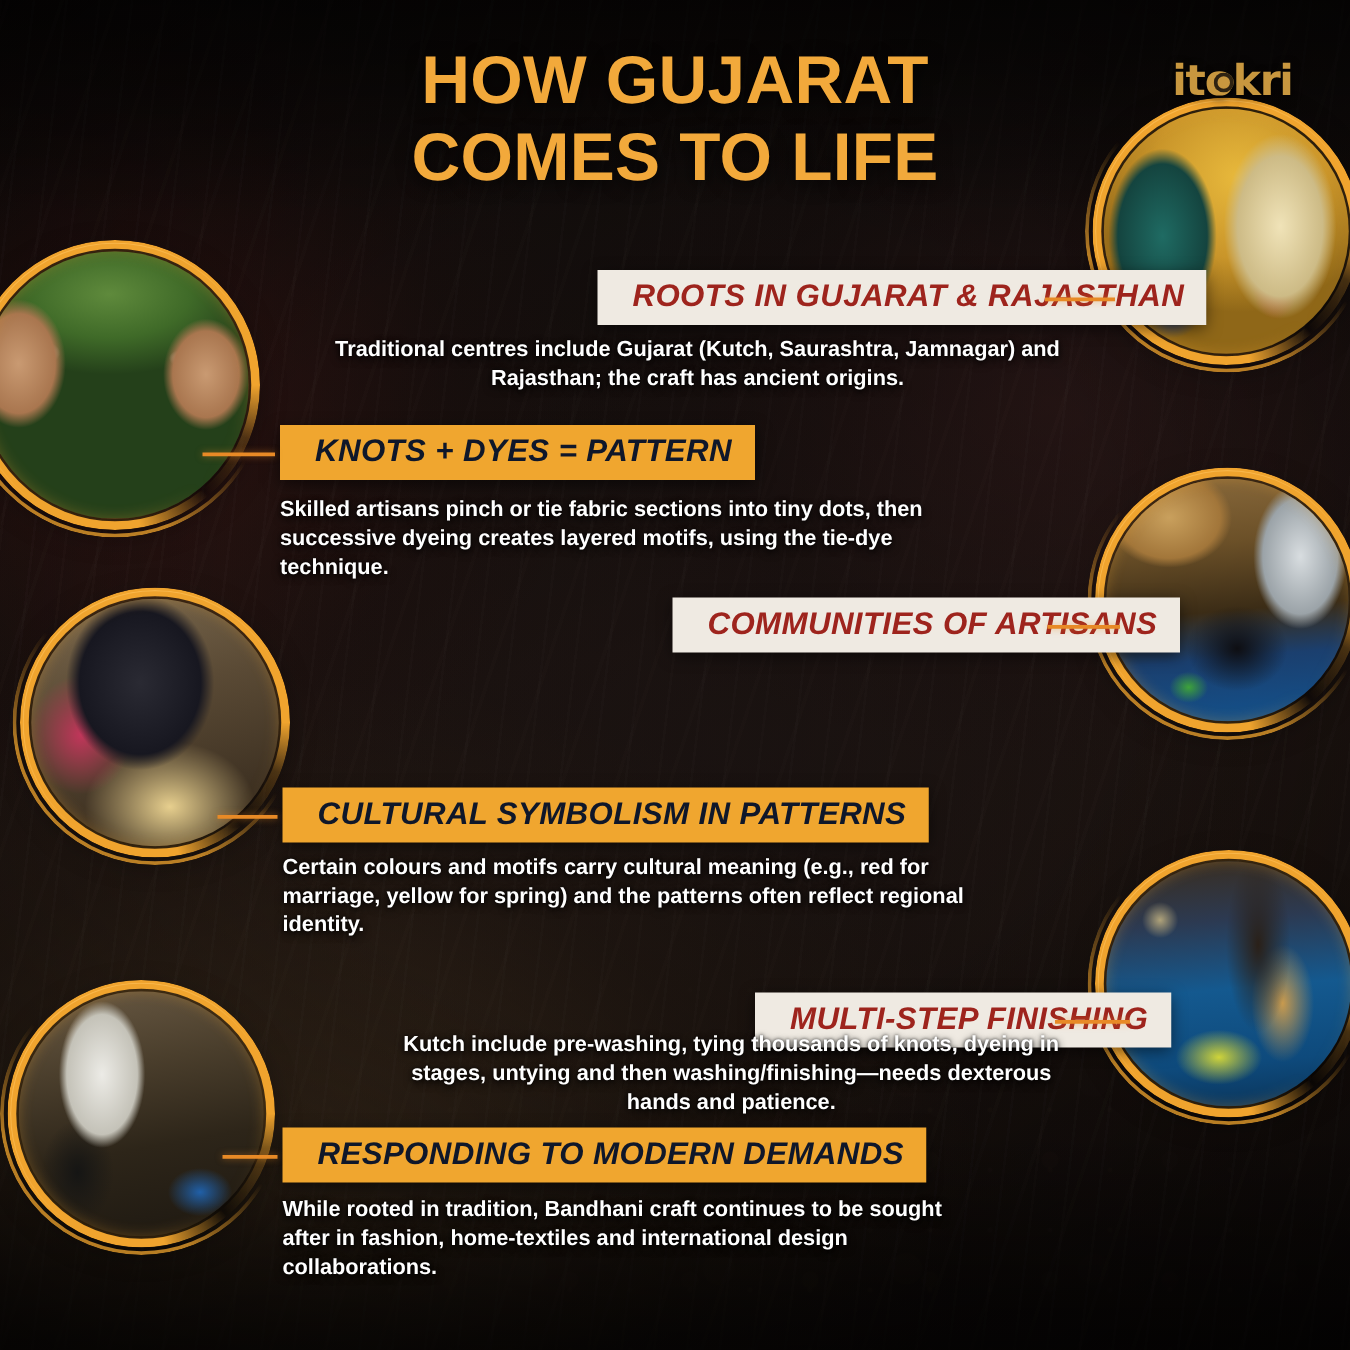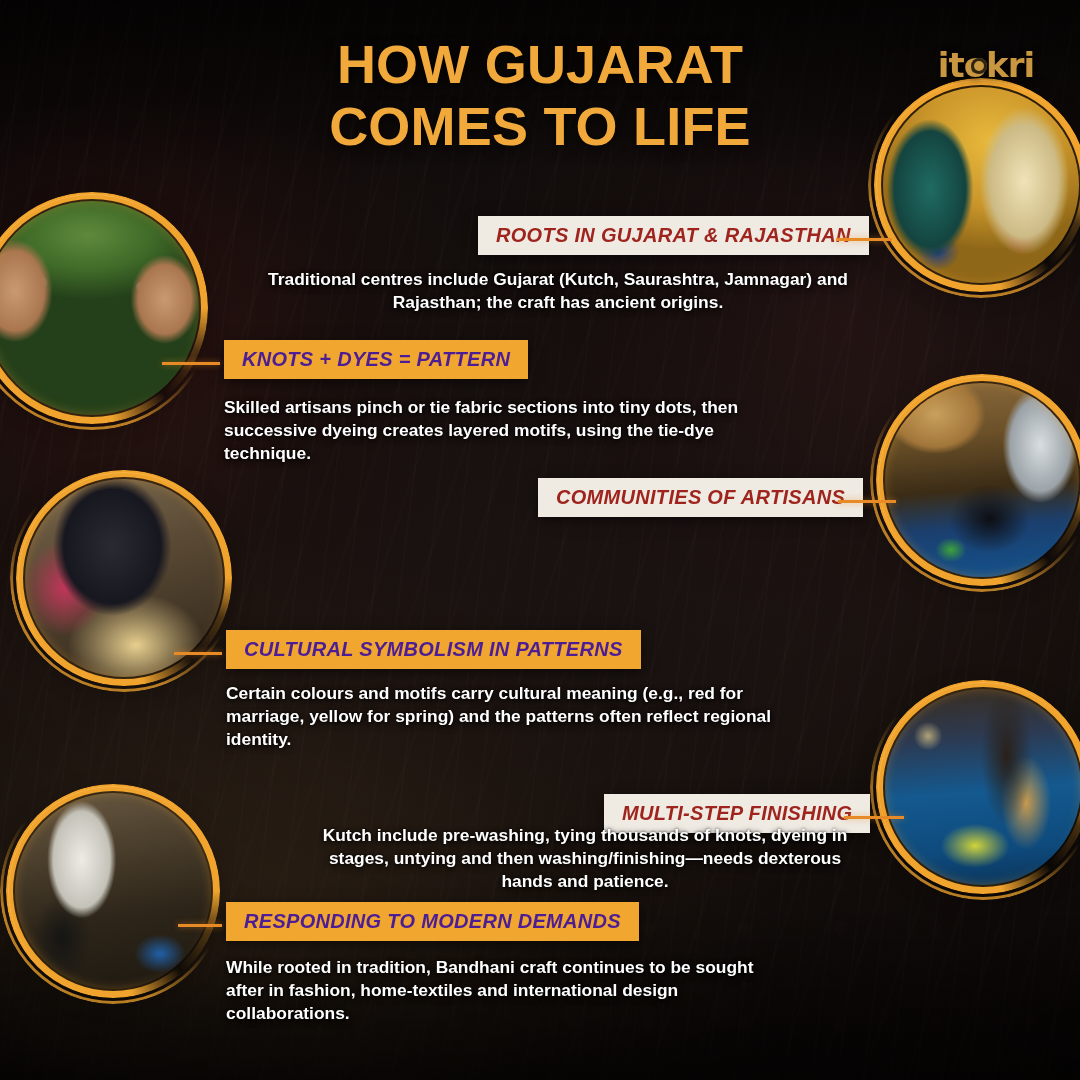--- a/index.html
+++ b/index.html
@@ -241,31 +241,31 @@
       radial-gradient(ellipse 12% 16% at 28% 22%, #9c7a52 0%, rgba(156,122,82,0) 80%),
       radial-gradient(ellipse 18% 26% at 24% 74%, #151514 0%, rgba(21,21,20,0) 82%),
       radial-gradient(ellipse 16% 12% at 74% 82%, #2060a8 0%, rgba(32,96,168,0) 82%);
   }
 
   
   .row { position: absolute; z-index: 20; }
 
   .tag {
     display: inline-block;
-    padding: 9px 18px 10px 18px;
-    font-size: 20px;
+    padding: 9px 18px 10px 28px;
+    font-size: 25px;
     font-weight: 800;
     font-style: italic;
     letter-spacing: 0.3px;
     white-space: nowrap;
     line-height: 1;
     box-shadow: 0 3px 12px rgba(0,0,0,0.55);
   }
   .tag.cream { background: #EFEAE2; color: #9E241D; }
-  .tag.amber { background: #F0A62F; color: #4c1d95; }
+  .tag.amber { background: #F0A62F; color: #0f172a; }
 
   .connector {
     position: absolute;
     height: 3px;
     background: #E88A26;
     top: 22px;
     box-shadow: 0 0 6px rgba(232,138,38,0.5);
   }
 
   .body-text {

